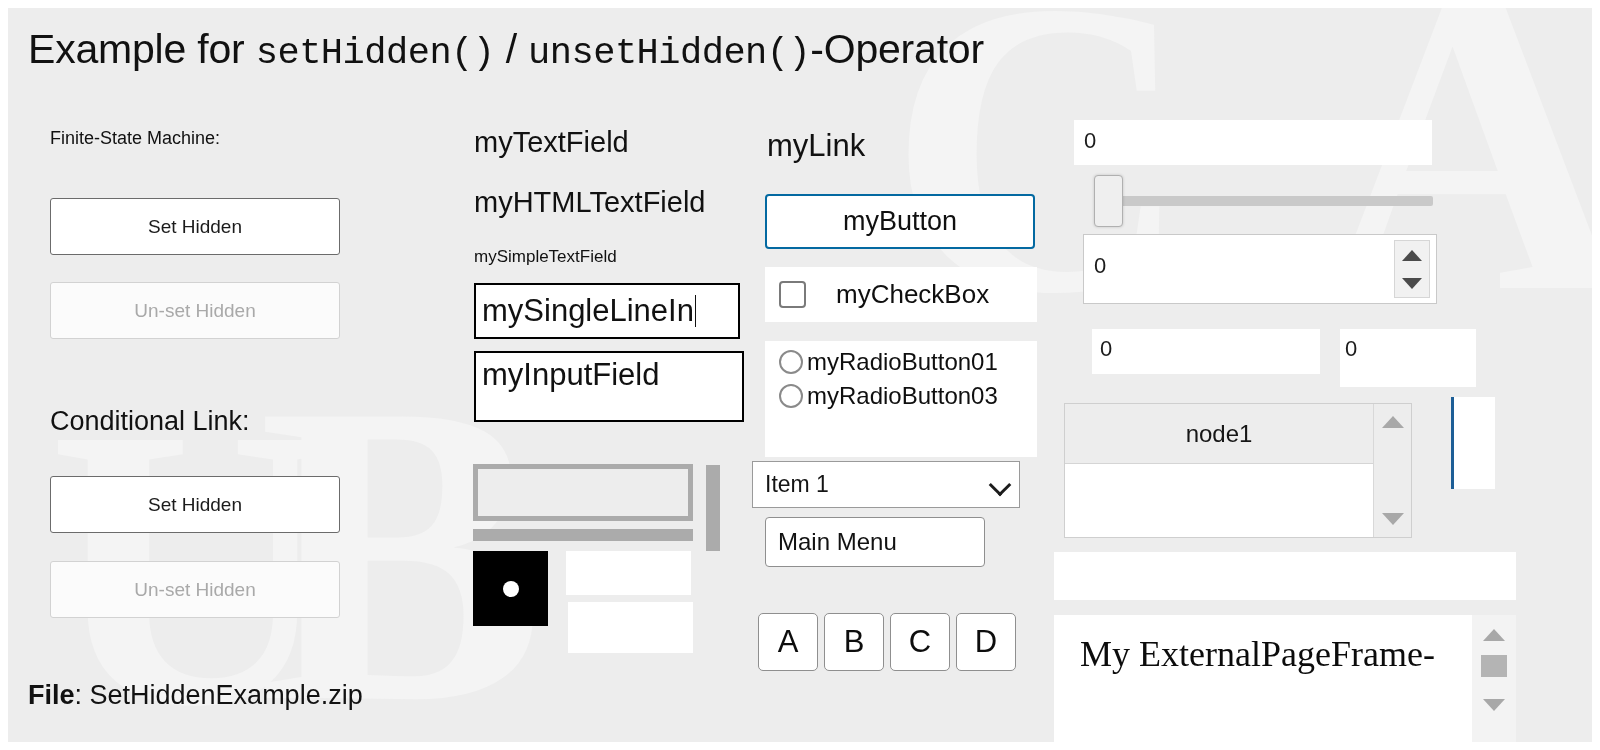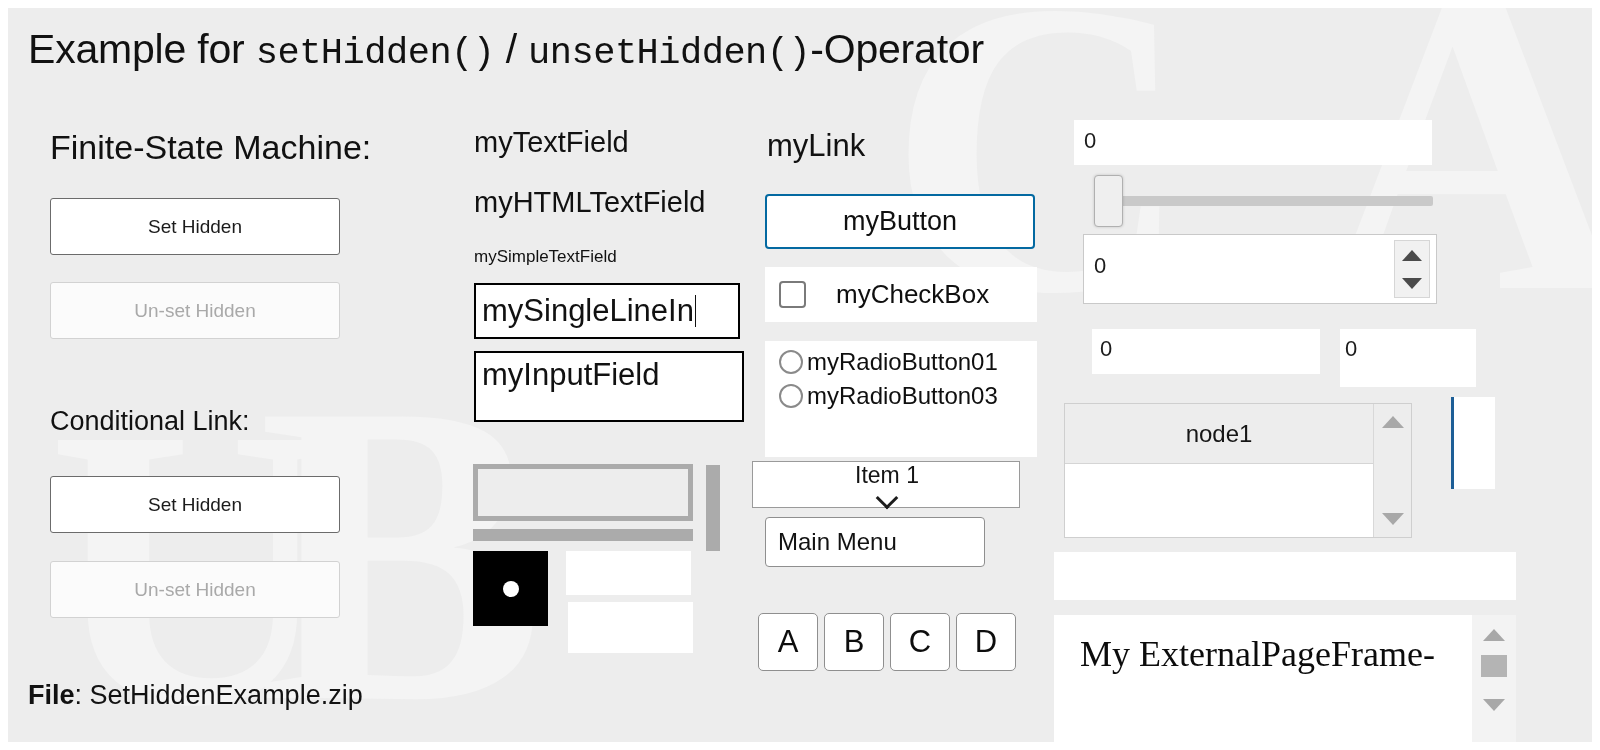--- a/index.html
+++ b/index.html
@@ -247,21 +247,21 @@
 
     <div class="wm wm-c">C</div>
     <div class="wm wm-a">A</div>
     <div class="wm wm-b">B</div>
     <div class="wm wm-u">U</div>
 
     <div class="title">
       <span>Example for </span><span class="mono">setHidden()</span><span> / </span><span class="mono">unsetHidden()</span><span>-Operator</span>
     </div>
 
-    <div class="lbl" style="left:42px; top:120px; font-size:34px;">Finite-State Machine:</div>
+    <div class="lbl" style="left:42px; top:120px; font-size:18px;">Finite-State Machine:</div>
 
     <div class="btn-std" style="left:42px; top:190px; width:290px; height:57px;">Set Hidden</div>
 
     <div class="btn-disabled" style="left:42px; top:274px; width:290px; height:57px;">Un-set Hidden</div>
 
     <div class="lbl" style="left:42px; top:398px; font-size:27px;">Conditional Link:</div>
 
     <div class="btn-std" style="left:42px; top:468px; width:290px; height:57px;">Set Hidden</div>
 
     <div class="btn-disabled" style="left:42px; top:553px; width:290px; height:57px;">Un-set Hidden</div>
@@ -312,21 +312,21 @@
       <div class="radio-row" style="margin-top:6px;">
         <span class="radio-c"></span>
         <span class="radio-label">myRadioButton01</span>
       </div>
       <div class="radio-row" style="margin-top:4px;">
         <span class="radio-c"></span>
         <span class="radio-label">myRadioButton03</span>
       </div>
     </div>
 
-    <div class="select-box" style="left:744px; top:453px; width:268px; height:47px;flex-direction:column;">
+    <div class="select-box" style="left:744px; top:453px; width:268px; height:47px;">
       <span class="sel-val">Item 1</span>
       <span class="chev"></span>
     </div>
 
     <div class="menu-box" style="left:757px; top:509px; width:220px; height:50px;">Main Menu</div>
 
     <div class="abcd" style="left:750px; top:605px; width:60px; height:58px;">A</div>
     <div class="abcd" style="left:816px; top:605px; width:60px; height:58px;">B</div>
     <div class="abcd" style="left:882px; top:605px; width:60px; height:58px;">C</div>
     <div class="abcd" style="left:948px; top:605px; width:60px; height:58px;">D</div>

